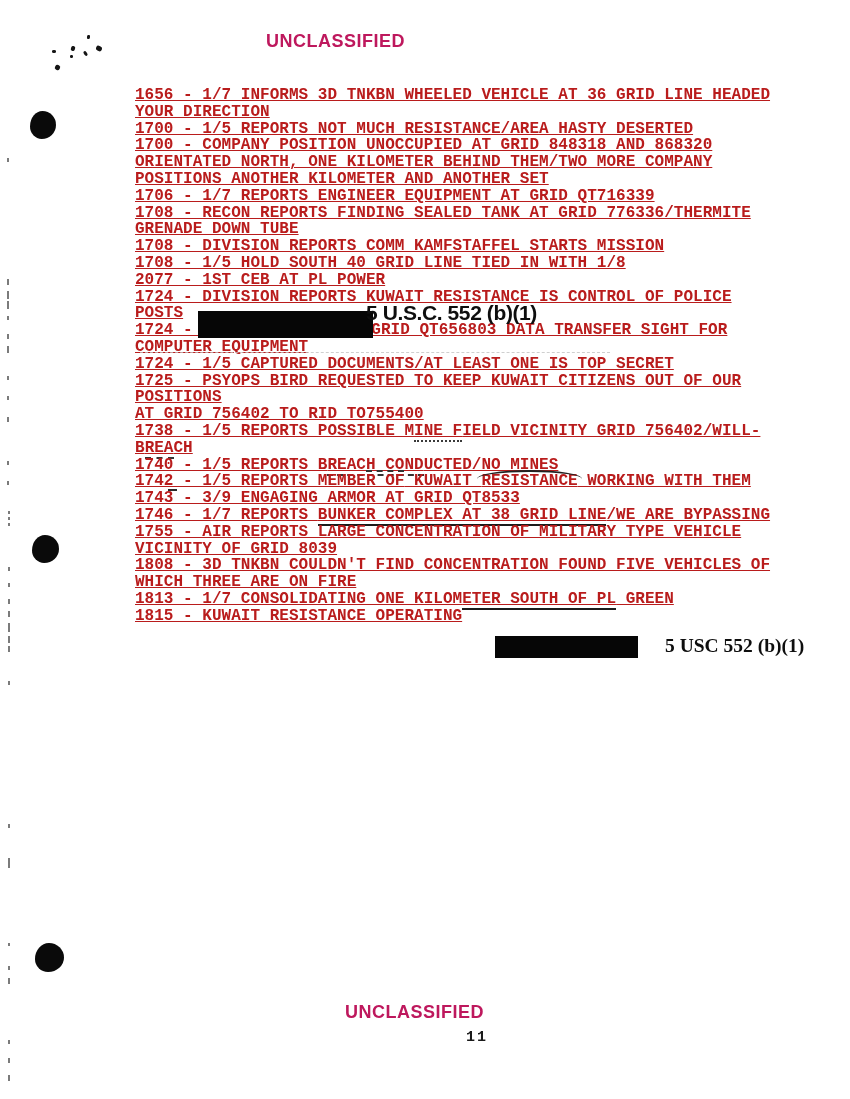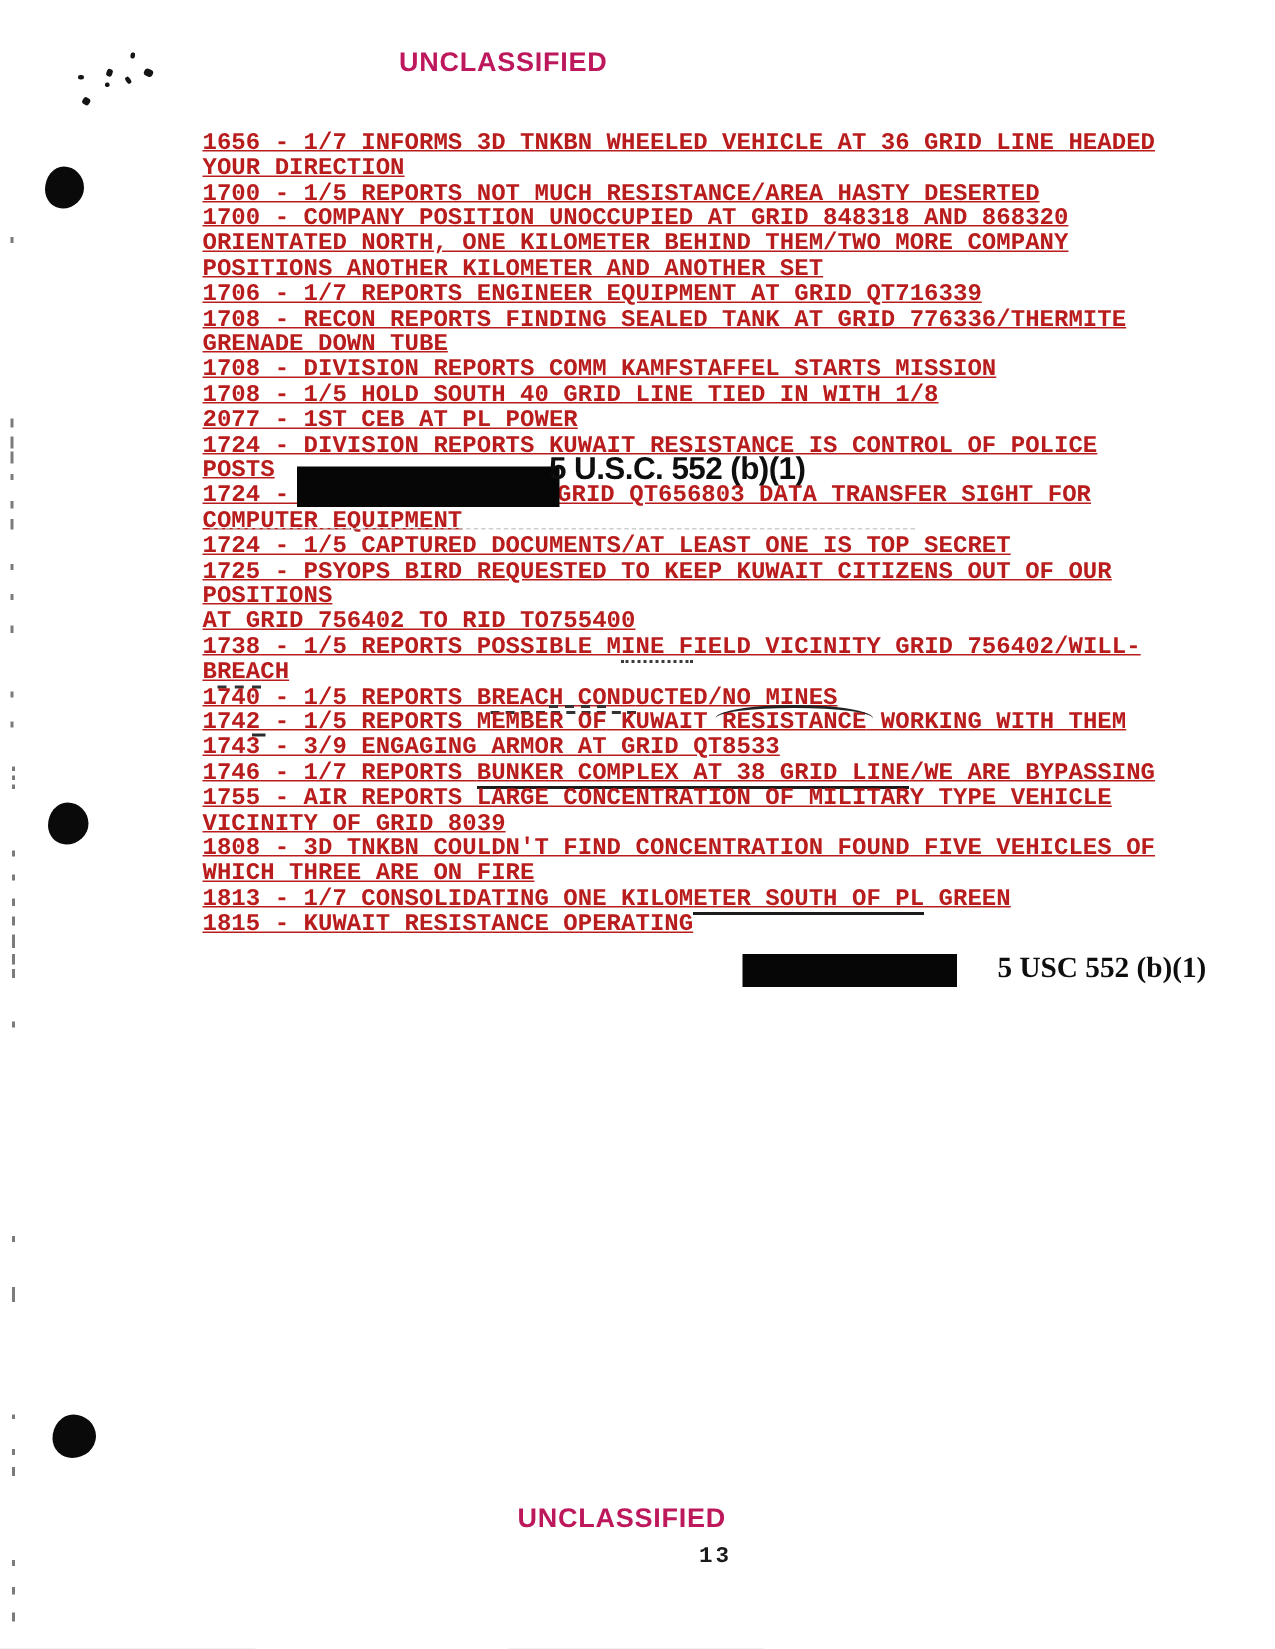--- a/index.html
+++ b/index.html
@@ -116,21 +116,21 @@
 
   <div class="punch punch1"></div>
   <div class="punch punch2"></div>
   <div class="punch punch3"></div>
 
   <div class="residue-line"></div>
   <div class="stray-dash"></div>
 
   <div class="classification footer-classification">UNCLASSIFIED</div>
 
-  <div class="page-number">13</div>
+  <div class="page-number">11</div>
 
 <div class="speck" style="left: 87px; top: 35px; width: 3px; height: 4px; transform: rotate(10deg);"></div>
     <div class="speck" style="left: 52px; top: 50px; width: 4px; height: 3px; transform: rotate(0deg);"></div>
     <div class="speck" style="left: 71px; top: 46px; width: 4px; height: 5px; transform: rotate(20deg);"></div>
     <div class="speck" style="left: 70px; top: 55px; width: 3px; height: 3px; transform: rotate(0deg);"></div>
     <div class="speck" style="left: 84px; top: 51px; width: 3px; height: 5px; transform: rotate(-35deg);"></div>
     <div class="speck" style="left: 96px; top: 46px; width: 6px; height: 5px; transform: rotate(25deg);"></div>
     <div class="speck" style="left: 55px; top: 65px; width: 5px; height: 5px; transform: rotate(30deg);"></div>
     <div class="tick" style="left: 7px; top: 158px; height: 4px;"></div>
     <div class="tick" style="left: 7px; top: 279px; height: 6px;"></div>

